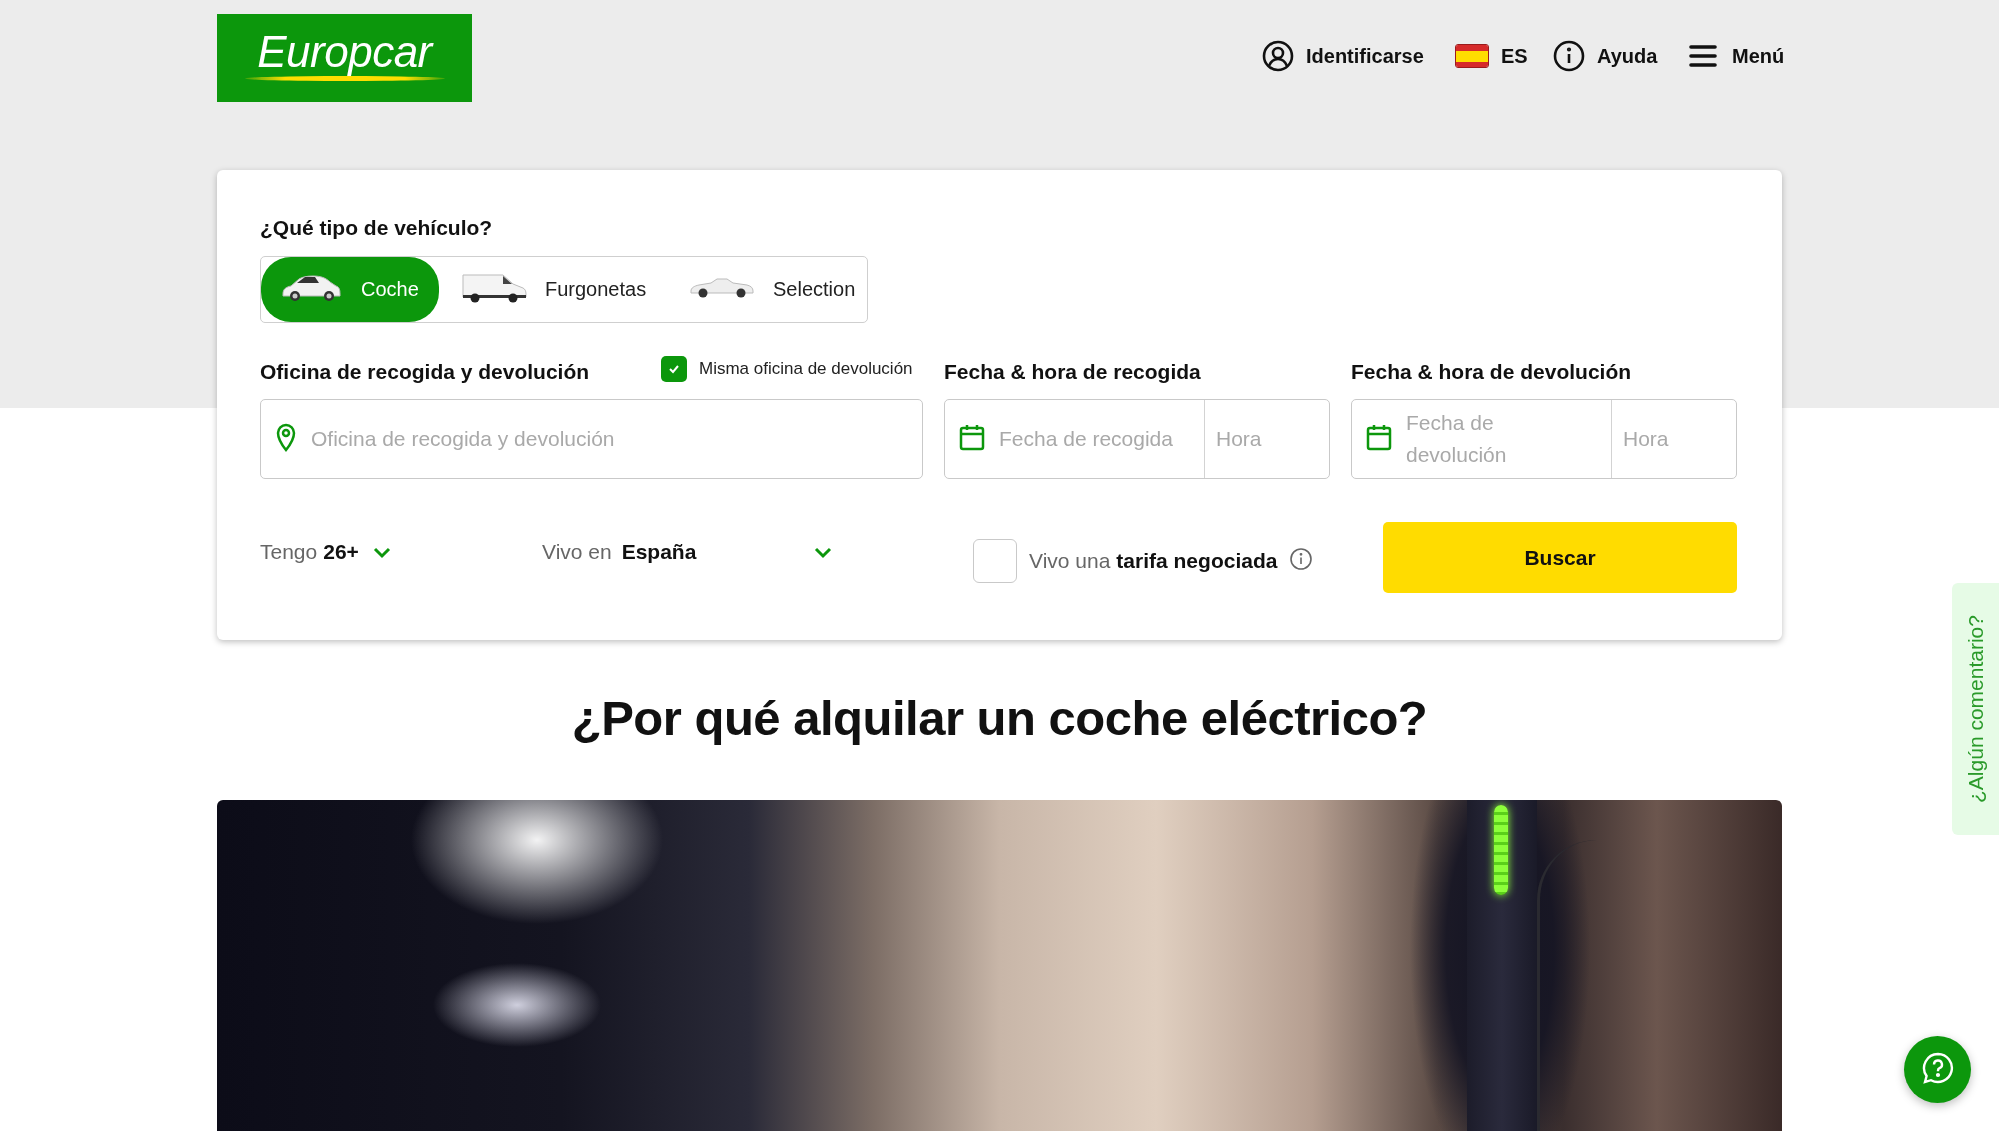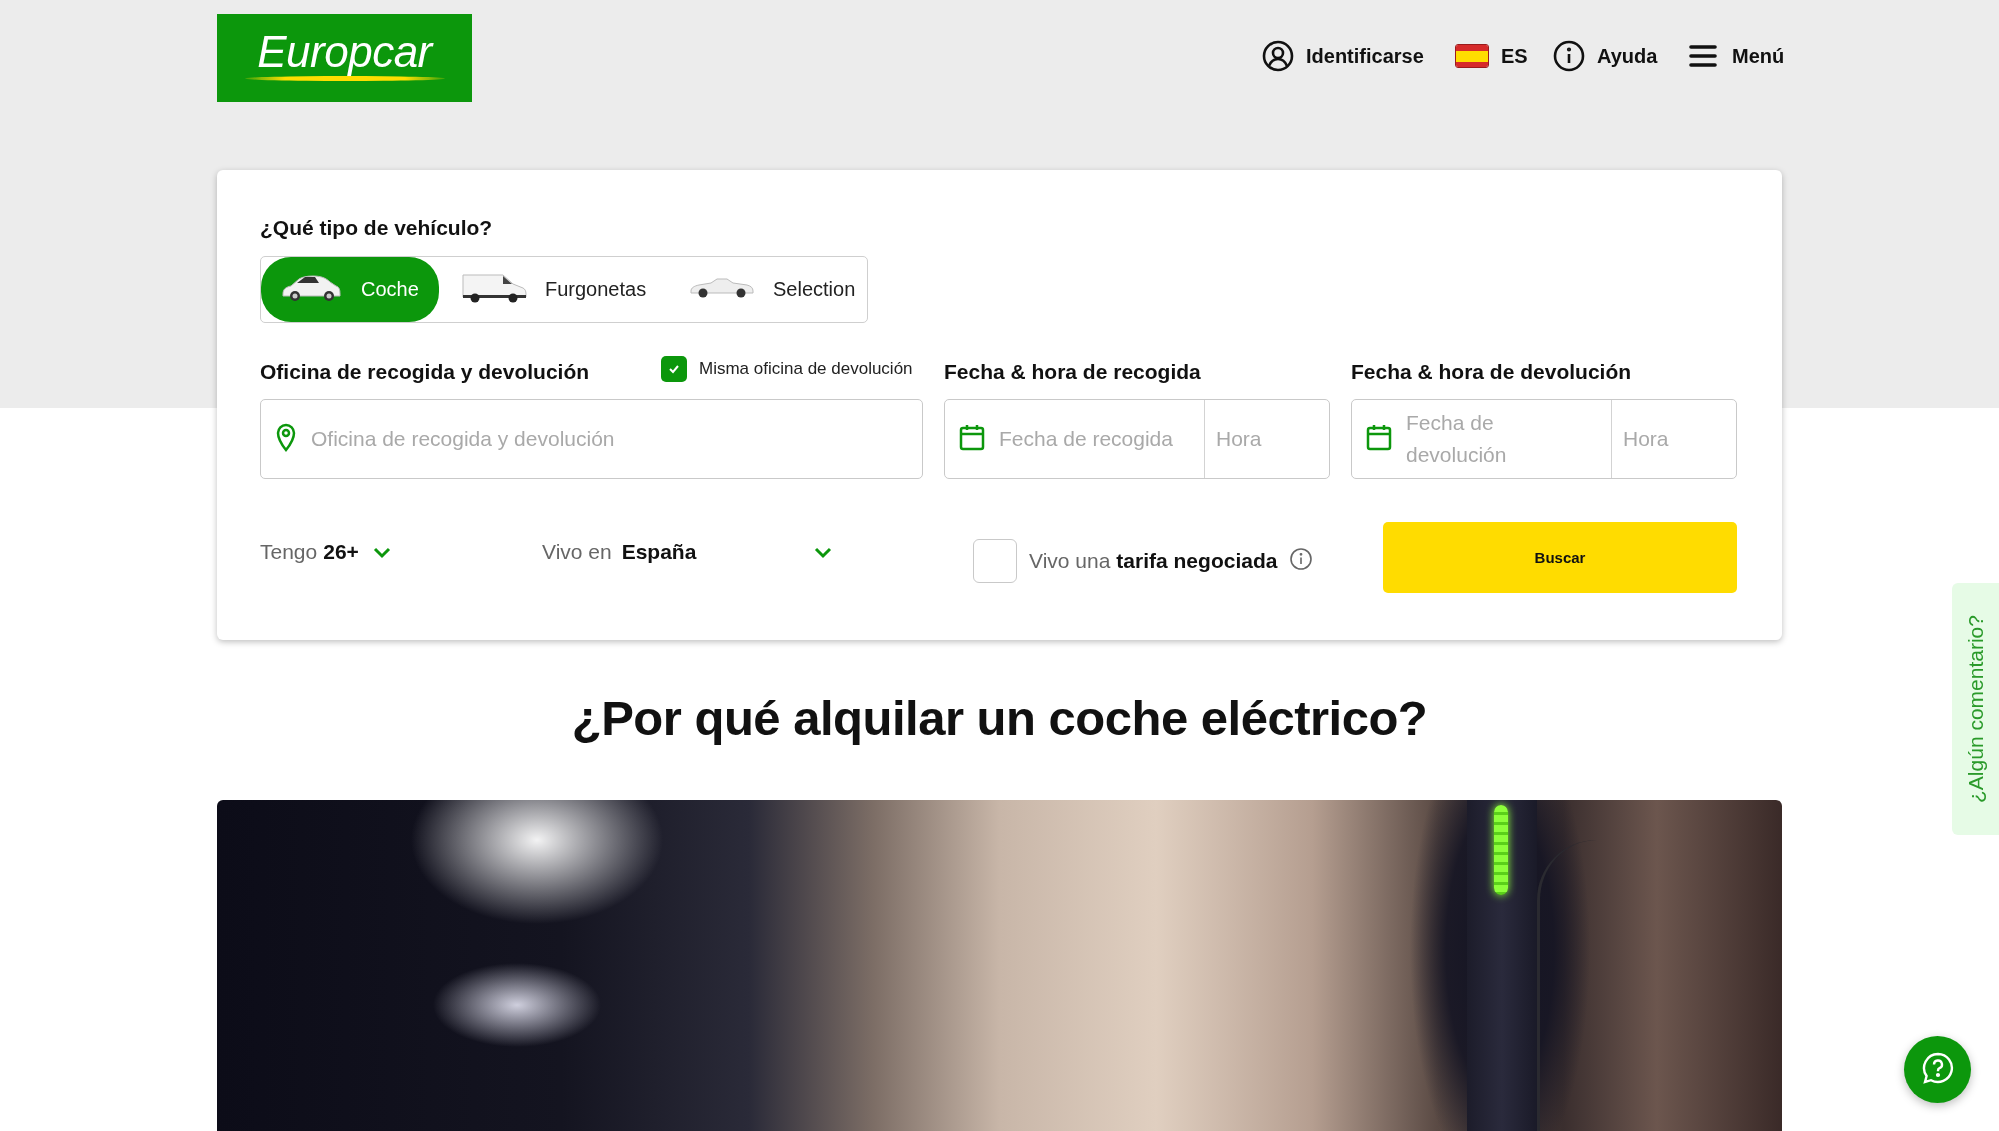--- a/index.html
+++ b/index.html
@@ -70,21 +70,21 @@
   .country { left: 325px; top: 370px; display: flex; align-items: center; font-size: 21px; cursor: pointer; width: 290px; }
   .country .bold { margin-left: 10px; }
   .country .chev { margin-left: auto; }
 
   .rate { left: 756px; top: 369px; display: flex; align-items: center; font-size: 21px; }
   .chk-off { width: 44px; height: 44px; border: 1px solid #c9c9c9; border-radius: 6px; background: #fff; cursor: pointer; }
   .rate .muted { margin-left: 12px; }
   .rate .bold { margin-left: 6px; }
   .rate .info { margin-left: 12px; cursor: pointer; }
 
-  .search-btn { left: 1166px; top: 352px; width: 354px; height: 71px; background: #ffdc00; border: none; border-radius: 5px; font-family: "Liberation Sans", sans-serif; font-weight: bold; font-size: 15px; color: #111; cursor: pointer; }
+  .search-btn { left: 1166px; top: 352px; width: 354px; height: 71px; background: #ffdc00; border: none; border-radius: 5px; font-family: "Liberation Sans", sans-serif; font-weight: bold; font-size: 21px; color: #111; cursor: pointer; }
 
   
   .section-title { position: absolute; left: 0; width: 1999px; top: 690px; text-align: center; font-weight: bold; font-size: 49px; color: #111; letter-spacing: -0.5px; }
   .hero { position: absolute; left: 217px; top: 800px; width: 1565px; height: 331px; border-radius: 6px 6px 0 0; overflow: hidden;
     background:
       radial-gradient(ellipse 120px 60px at 300px 205px, rgba(240,240,255,0.85), rgba(240,240,255,0) 70%),
       radial-gradient(ellipse 180px 120px at 320px 40px, rgba(255,255,255,0.95), rgba(255,255,255,0) 70%),
       radial-gradient(ellipse 90px 240px at 1283px 150px, rgba(20,20,35,1), rgba(20,20,35,0.9) 60%, rgba(20,20,35,0) 100%),
       linear-gradient(90deg, #0c0c18 0%, #141420 22%, #2a2a38 34%, #7d6e66 42%, #c8b6a8 50%, #e0cfc0 60%, #b59e90 70%, #5a4a44 78%, #3a2e2e 86%, #6c564e 92%, #3a2a28 100%); }
   .hero-led { position: absolute; left: 1277px; top: 5px; width: 14px; height: 90px; border-radius: 7px; background: repeating-linear-gradient(180deg, #8dff3a 0 7px, #5bd01a 7px 10px); box-shadow: 0 0 8px #8dff3a; }

